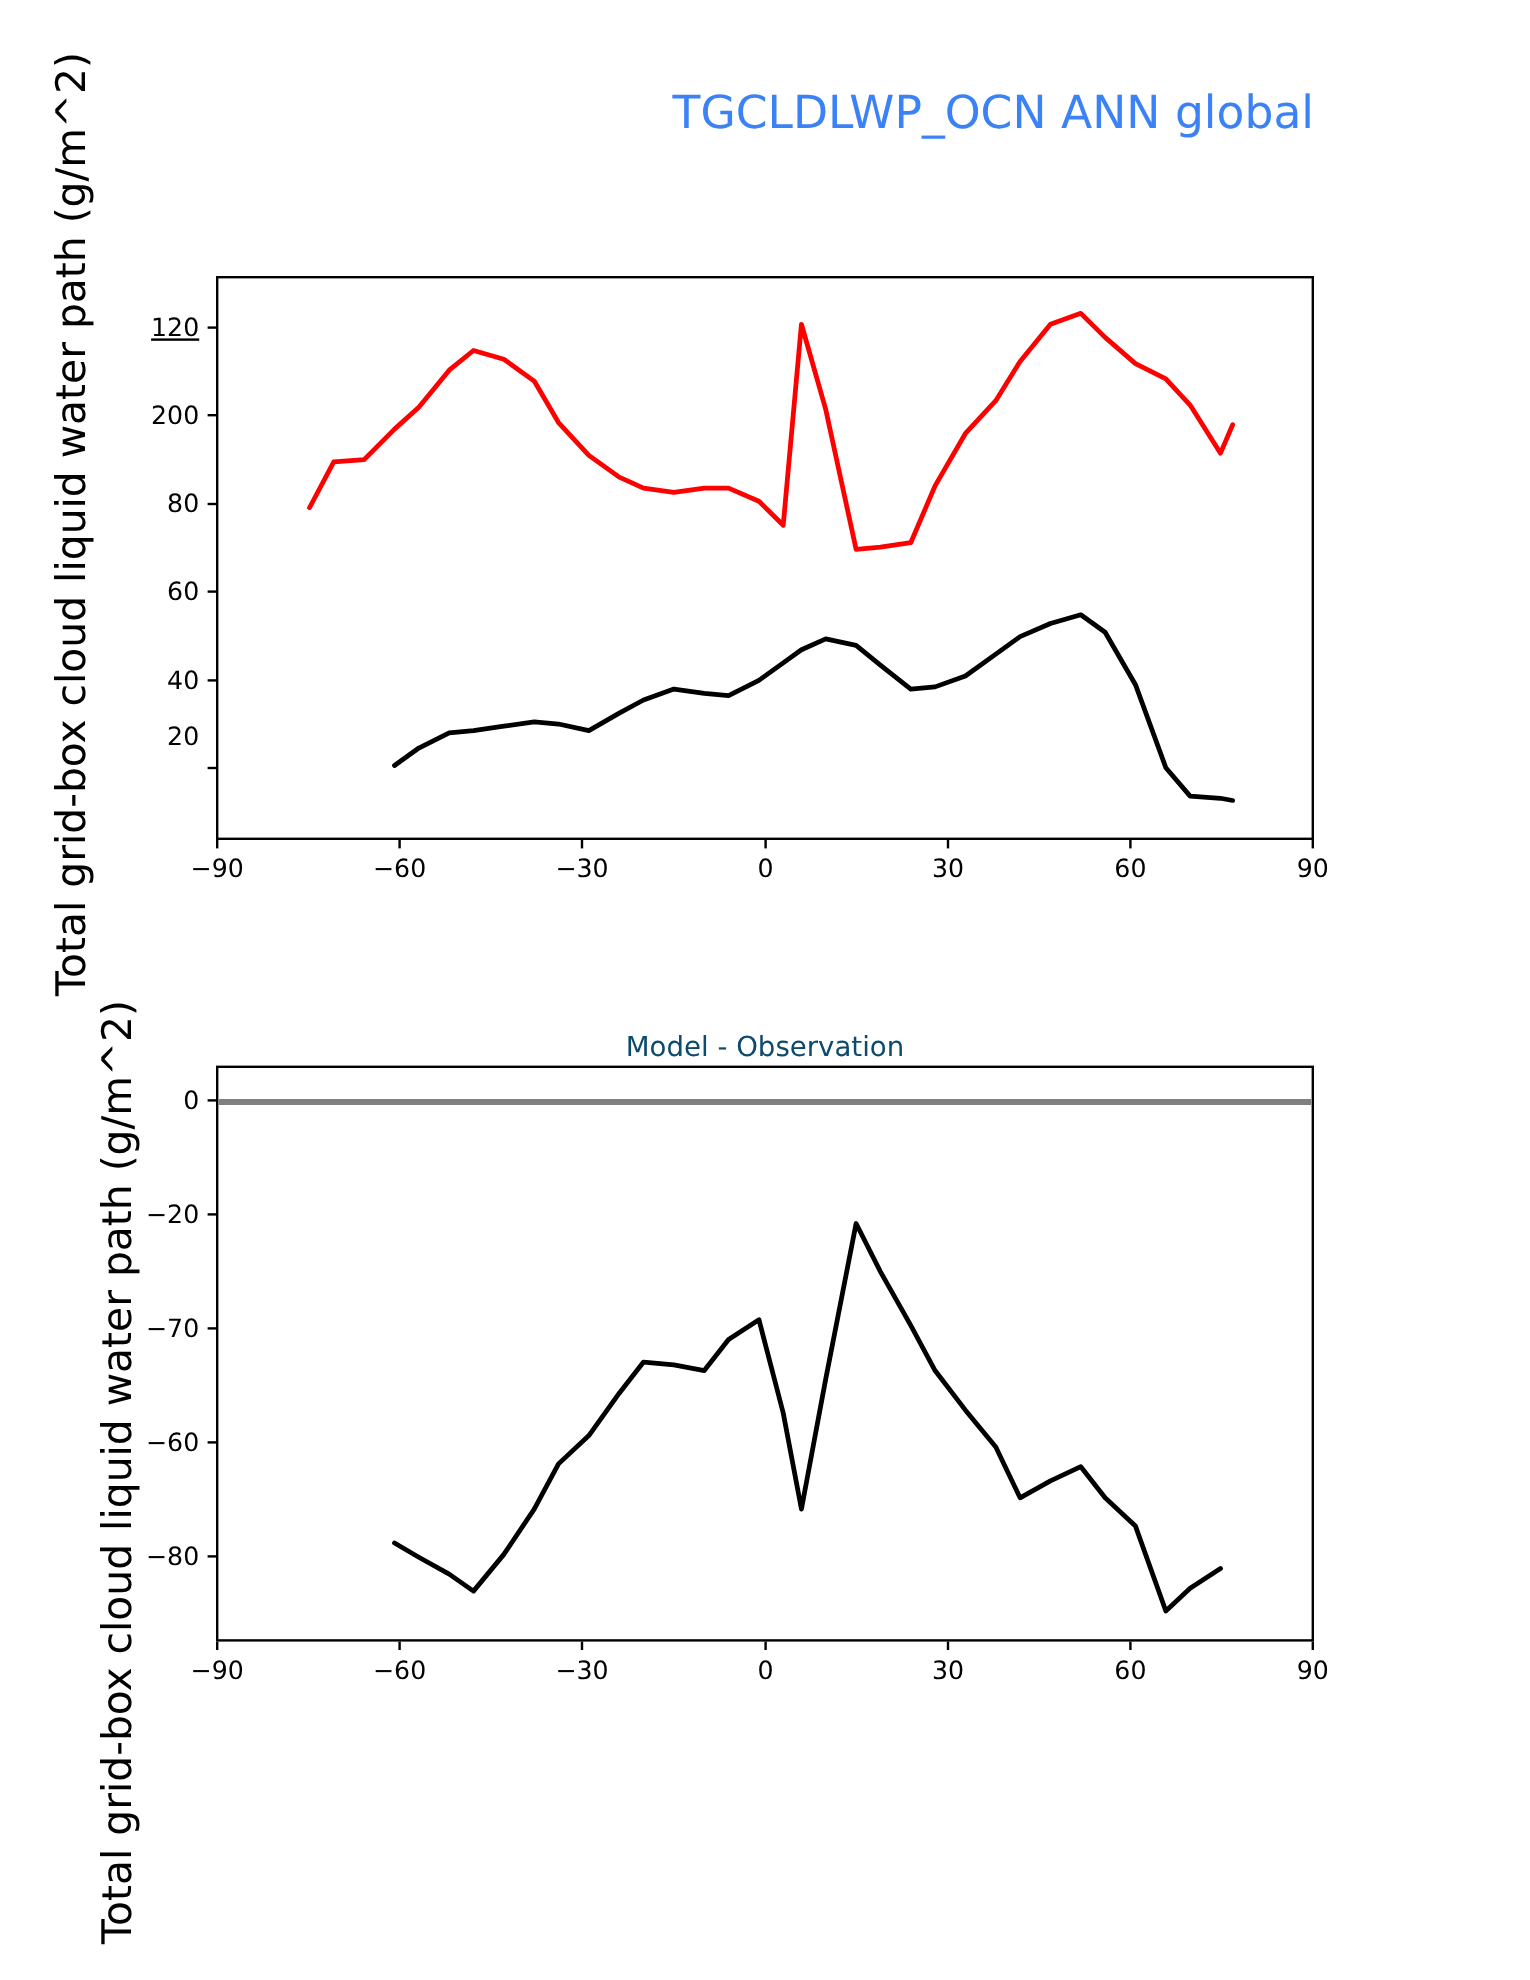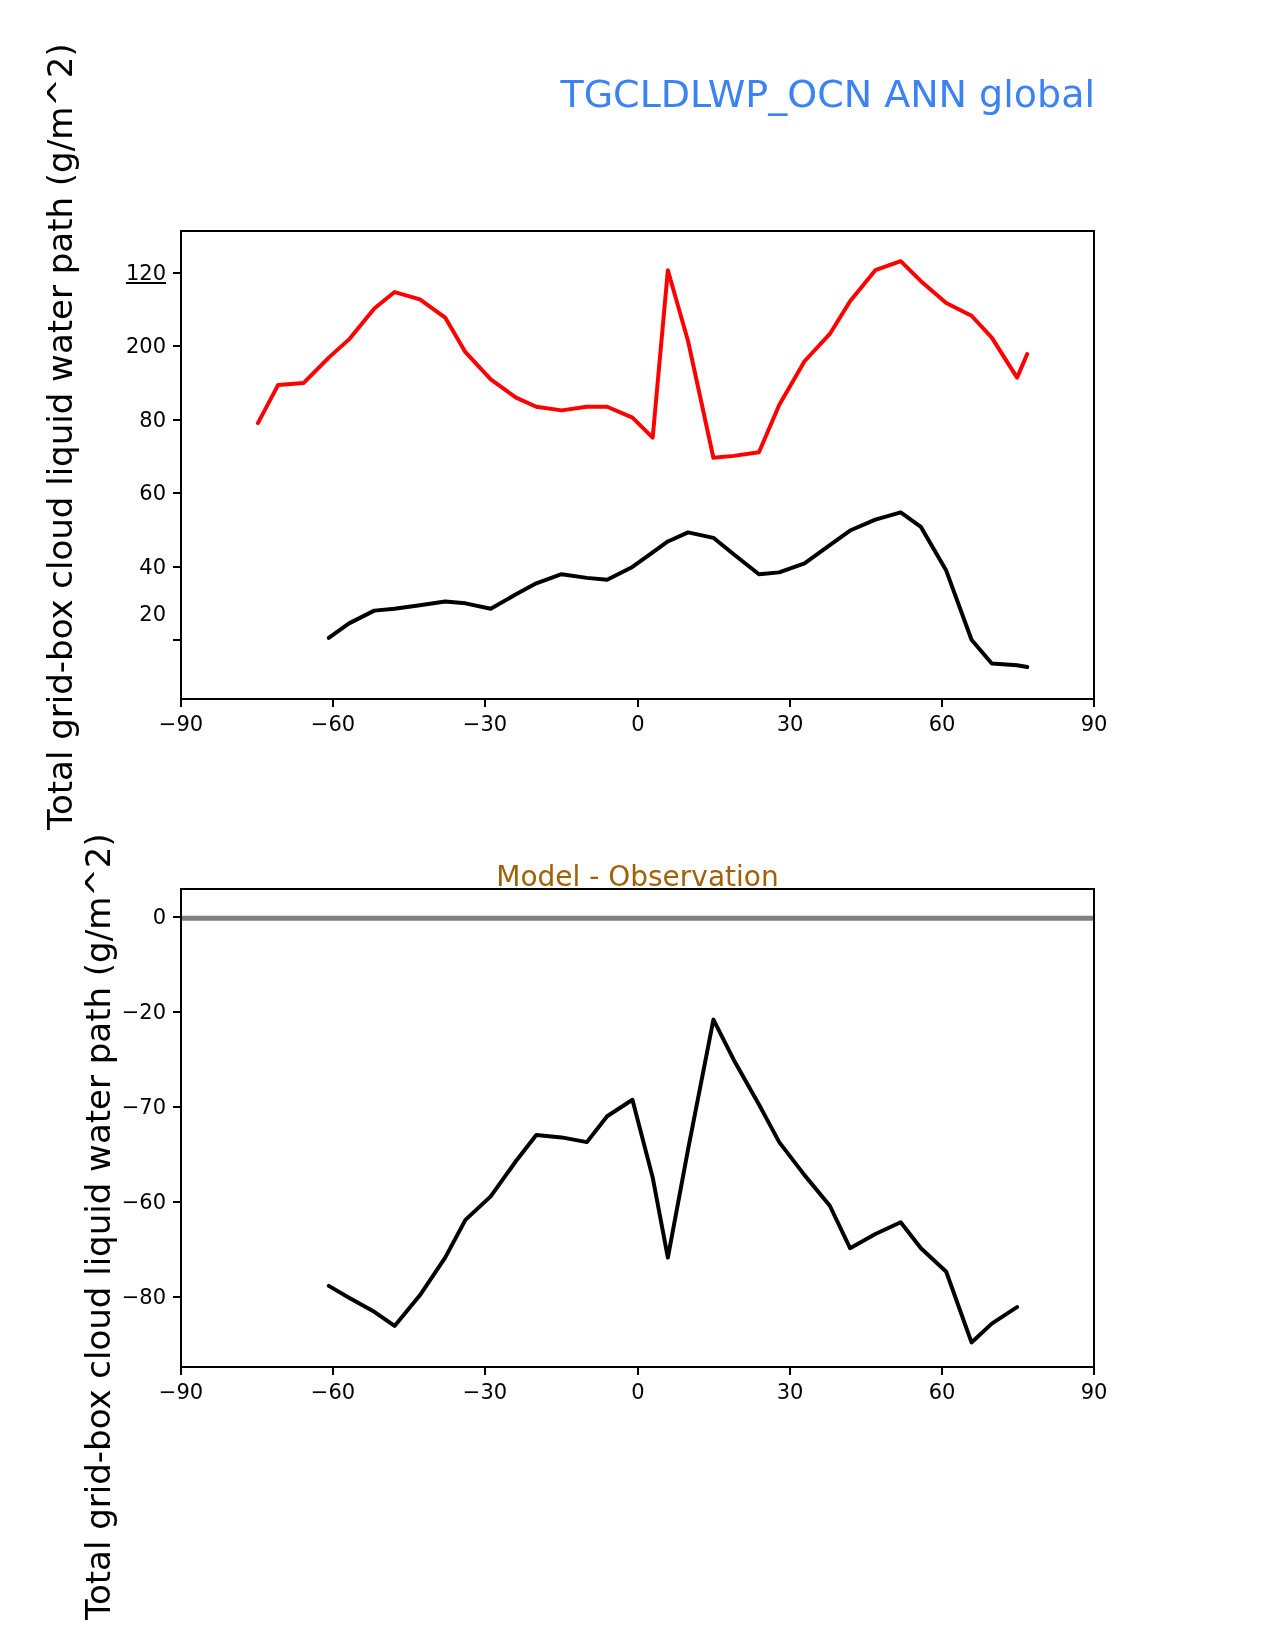--- a/index.html
+++ b/index.html
@@ -55,22 +55,22 @@
     left: 183px;
     top: 199px;
     font-size: 21px;
   }
   .panel2-title {
     position: absolute;
     left: 180px;
     top: 860px;
     width: 915px;
     text-align: center;
-    font-size: 28px;
-    color: #a16207;
+    font-size: 23px;
+    color: #0c4a6e;
   }
 
   
   .axes {
     position: absolute;
     box-sizing: border-box;
     border: 2px solid #000;
     background: #ffffff;
   }
   #axes1 { left: 180px; top: 230px; width: 915px; height: 470px; }

